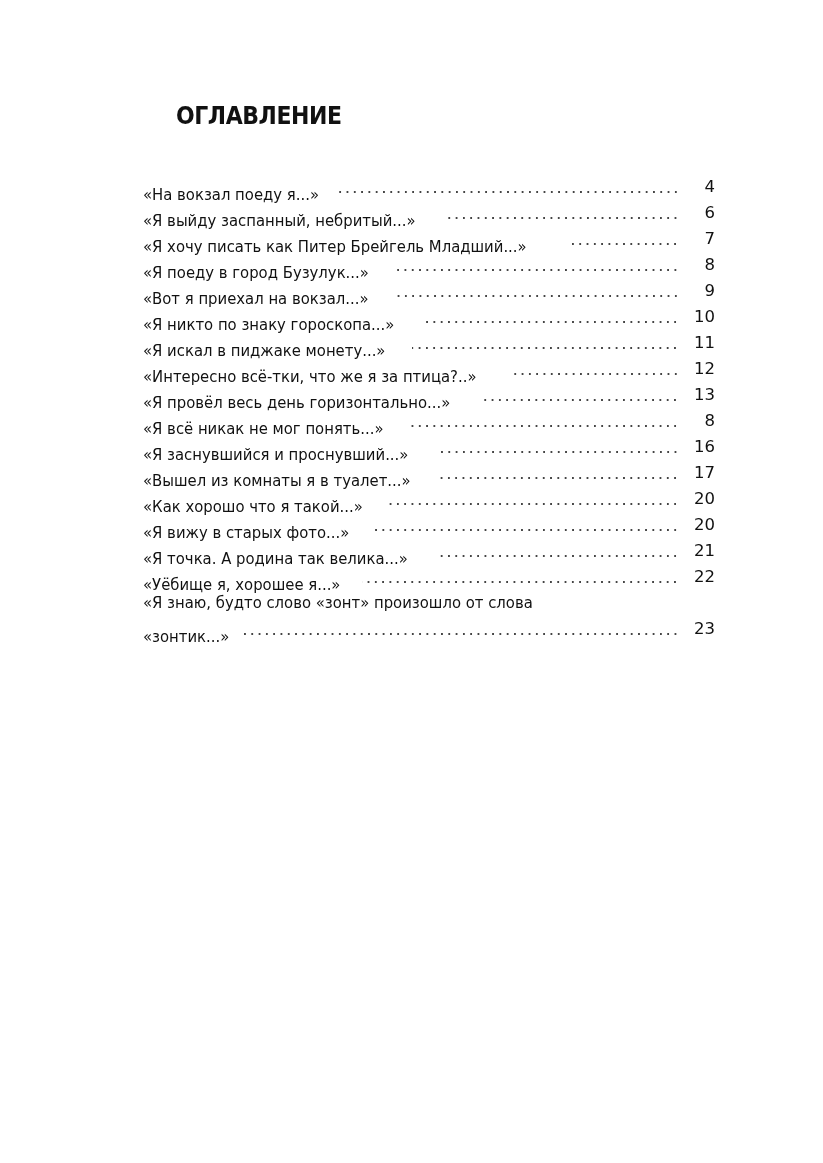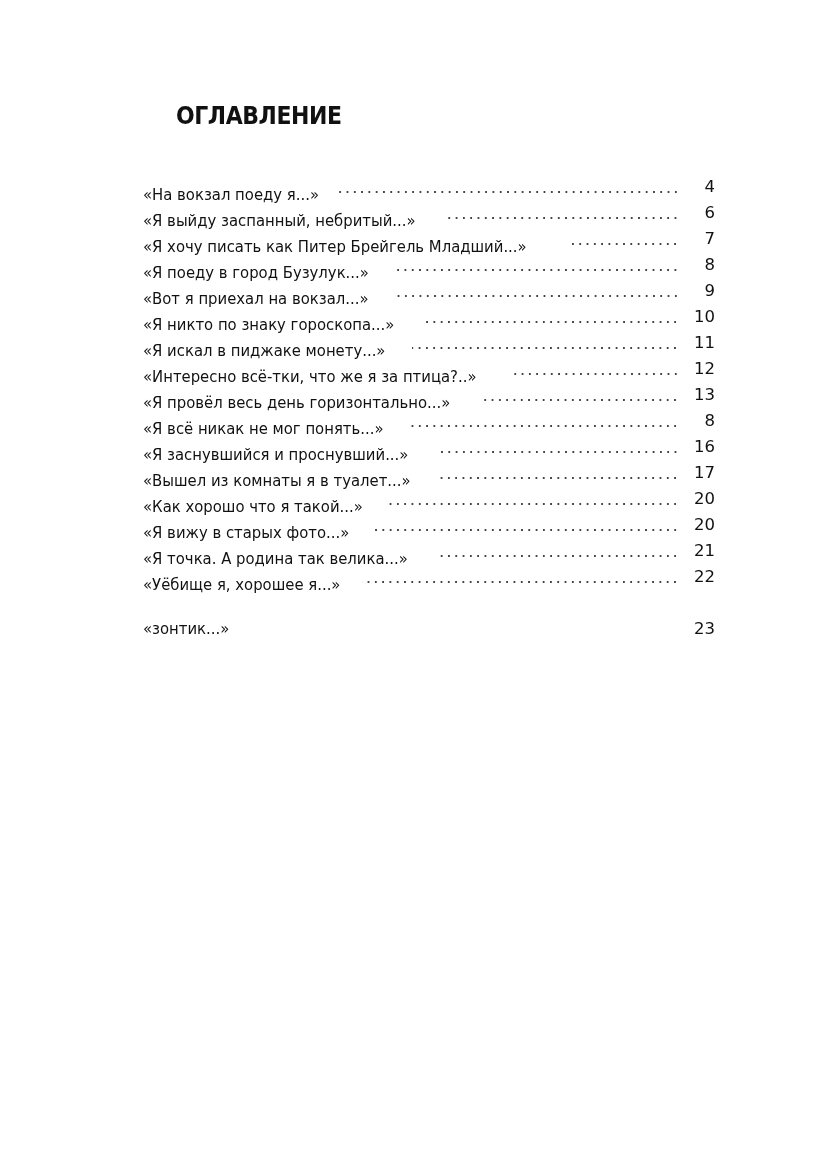--- a/index.html
+++ b/index.html
@@ -12,21 +12,21 @@
   .entry .row { display: flex; align-items: baseline; height: 26px; }
   .entry .label { white-space: nowrap; transform: scaleX(0.9); transform-origin: left; display: inline-block; }
   .entry .dots { flex: 1; margin: 0 36px 0 0; height: 26px; position: relative; }
   .entry .dots::after { content: ""; position: absolute; left: 0; right: 0; bottom: 7px; height: 2px;
            background-image: radial-gradient(circle, #444 0.8px, transparent 1px);
            background-size: 7.3px 2px; background-repeat: repeat-x; background-position: right; }
   .entry .page { position: absolute; right: 0; top: 0; text-align: right; width: 30px; }
   .entry.wrap { height: 52px; }
   .entry.wrap .line1 { height: 26px; white-space: nowrap; }
   .entry.wrap .line1 span { transform: scaleX(0.9); transform-origin: left; display: inline-block; }
-  .entry.wrap .row { position: absolute; top: 26px; left: 0; right: 0; flex-direction: column; }
+  .entry.wrap .row { position: absolute; top: 26px; left: 0; right: 0; }
   .entry.wrap .page { top: 26px; }
 </style>
 </head>
 <body>
 
 <h1 class="title">ОГЛАВЛЕНИЕ</h1>
 
 <div class="toc">
   <div class="entry">
       <div class="row">
@@ -134,19 +134,20 @@
       <span class="page">21</span>
     </div>
   <div class="entry">
       <div class="row">
         <span class="label">«Уёбище я, хорошее я...»</span>
         <span class="dots"></span>
       </div>
       <span class="page">22</span>
     </div>
   <div class="entry wrap">
+    <div class="line1"><span>«Я знаю, будто слово «зонт» произошло от слова</span></div>
     <div class="row">
         <span class="label">«зонтик...»</span>
         <span class="dots"></span>
       </div>
     <span class="page">23</span>
   </div>
 </div>
 
 </body></html>

